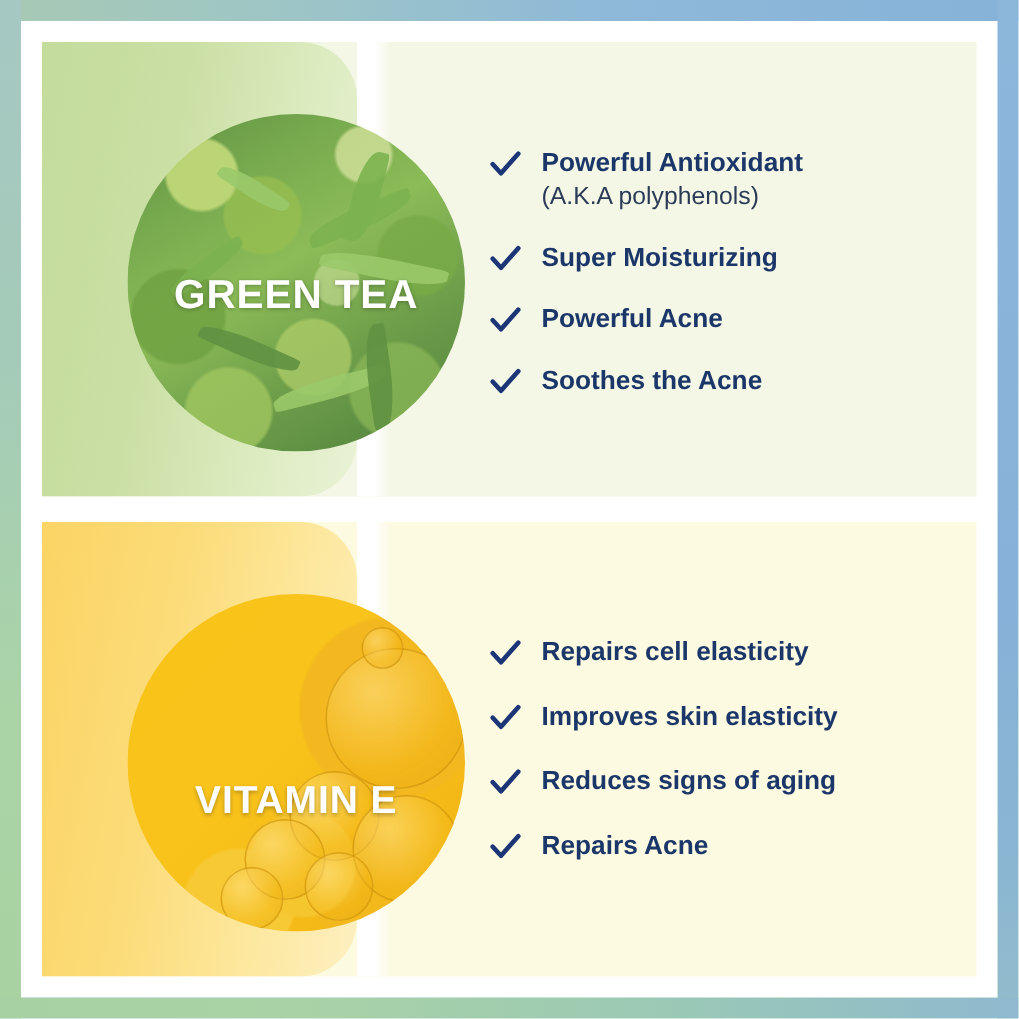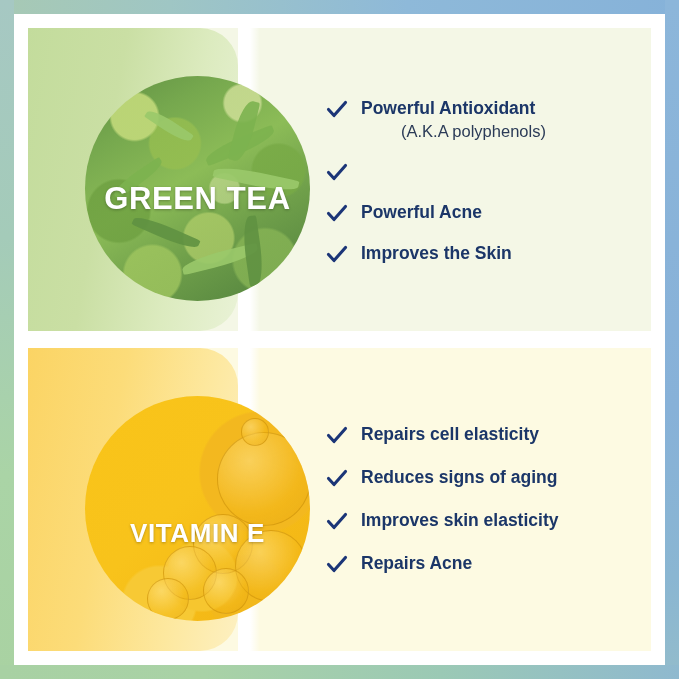--- a/index.html
+++ b/index.html
@@ -99,40 +99,40 @@
     position:absolute;border-radius:50%;
     border:1px solid rgba(198,140,10,.55);
     background:radial-gradient(circle at 34% 30%, rgba(255,228,140,.55), rgba(243,183,20,.35) 60%, rgba(226,162,12,.45) 100%);
   }
 
   .circle-label{
     position:absolute;left:0;right:0;text-align:center;
     color:#ffffff;font-weight:bold;letter-spacing:.6px;
     text-shadow:0 1px 3px rgba(0,0,0,.28);
   }
-  .circle-green .circle-label{top:105px;font-size:31px;}
+  .circle-green .circle-label{top:105px;font-size:27px;}
   .circle-yellow .circle-label{top:122px;font-size:26px;}
 
   
   .benefits{
     position:absolute;left:298px;top:0;width:320px;height:303px;
     display:flex;flex-direction:column;justify-content:center;
   }
   .card-1 .benefits{padding-top:2px;}
   .bullet{
     display:flex;align-items:flex-start;margin:0 0 17px 0;
   }
   .card-2 .bullet{margin-bottom:19px;}
   .bullet:last-child{margin-bottom:0;}
   .check{
     flex:0 0 auto;width:22px;height:22px;margin-right:13px;margin-top:2px;
   }
   .check svg{display:block;}
   .btext{color:#1b3668;font-size:17.5px;line-height:1.33;font-weight:600;}
-  .bsub{display:block;font-weight:400;font-size:16.5px;color:#2b3b57;margin-left:40px;}
+  .bsub{display:block;font-weight:400;font-size:16.5px;color:#2b3b57;}
 </style>
 </head>
 <body>
 
 <div id="root">
 
   <div class="frame">
     <div class="frame-top"></div>
     <div class="frame-left"></div>
     <div class="frame-right"></div>
@@ -171,38 +171,39 @@
             <span class="bsub">(A.K.A polyphenols)</span>
           </span>
         </div>
 
         <div class="bullet">
           <span class="check">
             <svg width="22" height="22" viewBox="0 0 22 22">
                 <path d="M2.5 10.5 L8 16.5 L19.5 3.5" fill="none" stroke="#1b3577" stroke-width="3.1" stroke-linecap="round" stroke-linejoin="round"></path>
               </svg>
           </span>
+          <span class="btext">Super Moisturizing</span>
         </div>
 
         <div class="bullet">
           <span class="check">
             <svg width="22" height="22" viewBox="0 0 22 22">
                 <path d="M2.5 10.5 L8 16.5 L19.5 3.5" fill="none" stroke="#1b3577" stroke-width="3.1" stroke-linecap="round" stroke-linejoin="round"></path>
               </svg>
           </span>
           <span class="btext">Powerful Acne</span>
         </div>
 
         <div class="bullet">
           <span class="check">
             <svg width="22" height="22" viewBox="0 0 22 22">
                 <path d="M2.5 10.5 L8 16.5 L19.5 3.5" fill="none" stroke="#1b3577" stroke-width="3.1" stroke-linecap="round" stroke-linejoin="round"></path>
               </svg>
           </span>
-          <span class="btext">Improves the Skin</span>
+          <span class="btext">Soothes the Acne</span>
         </div>
 
       </div>
     </div>
 
     <div class="card card-2">
 
       <div class="panel panel-yellow"></div>
       <div class="panel-gap"></div>
 
@@ -227,30 +228,30 @@
           </span>
           <span class="btext">Repairs cell elasticity</span>
         </div>
 
         <div class="bullet">
           <span class="check">
             <svg width="22" height="22" viewBox="0 0 22 22">
                 <path d="M2.5 10.5 L8 16.5 L19.5 3.5" fill="none" stroke="#1b3577" stroke-width="3.1" stroke-linecap="round" stroke-linejoin="round"></path>
               </svg>
           </span>
+          <span class="btext">Improves skin elasticity</span>
+        </div>
+
+        <div class="bullet">
+          <span class="check">
+            <svg width="22" height="22" viewBox="0 0 22 22">
+                <path d="M2.5 10.5 L8 16.5 L19.5 3.5" fill="none" stroke="#1b3577" stroke-width="3.1" stroke-linecap="round" stroke-linejoin="round"></path>
+              </svg>
+          </span>
           <span class="btext">Reduces signs of aging</span>
-        </div>
-
-        <div class="bullet">
-          <span class="check">
-            <svg width="22" height="22" viewBox="0 0 22 22">
-                <path d="M2.5 10.5 L8 16.5 L19.5 3.5" fill="none" stroke="#1b3577" stroke-width="3.1" stroke-linecap="round" stroke-linejoin="round"></path>
-              </svg>
-          </span>
-          <span class="btext">Improves skin elasticity</span>
         </div>
 
         <div class="bullet">
           <span class="check">
             <svg width="22" height="22" viewBox="0 0 22 22">
                 <path d="M2.5 10.5 L8 16.5 L19.5 3.5" fill="none" stroke="#1b3577" stroke-width="3.1" stroke-linecap="round" stroke-linejoin="round"></path>
               </svg>
           </span>
           <span class="btext">Repairs Acne</span>
         </div>

